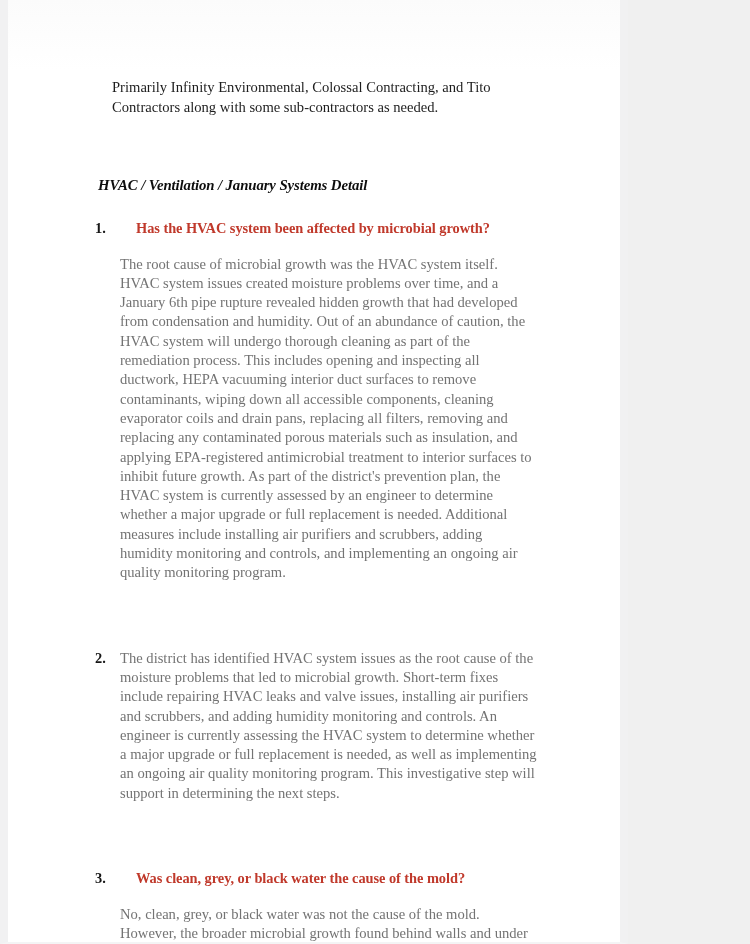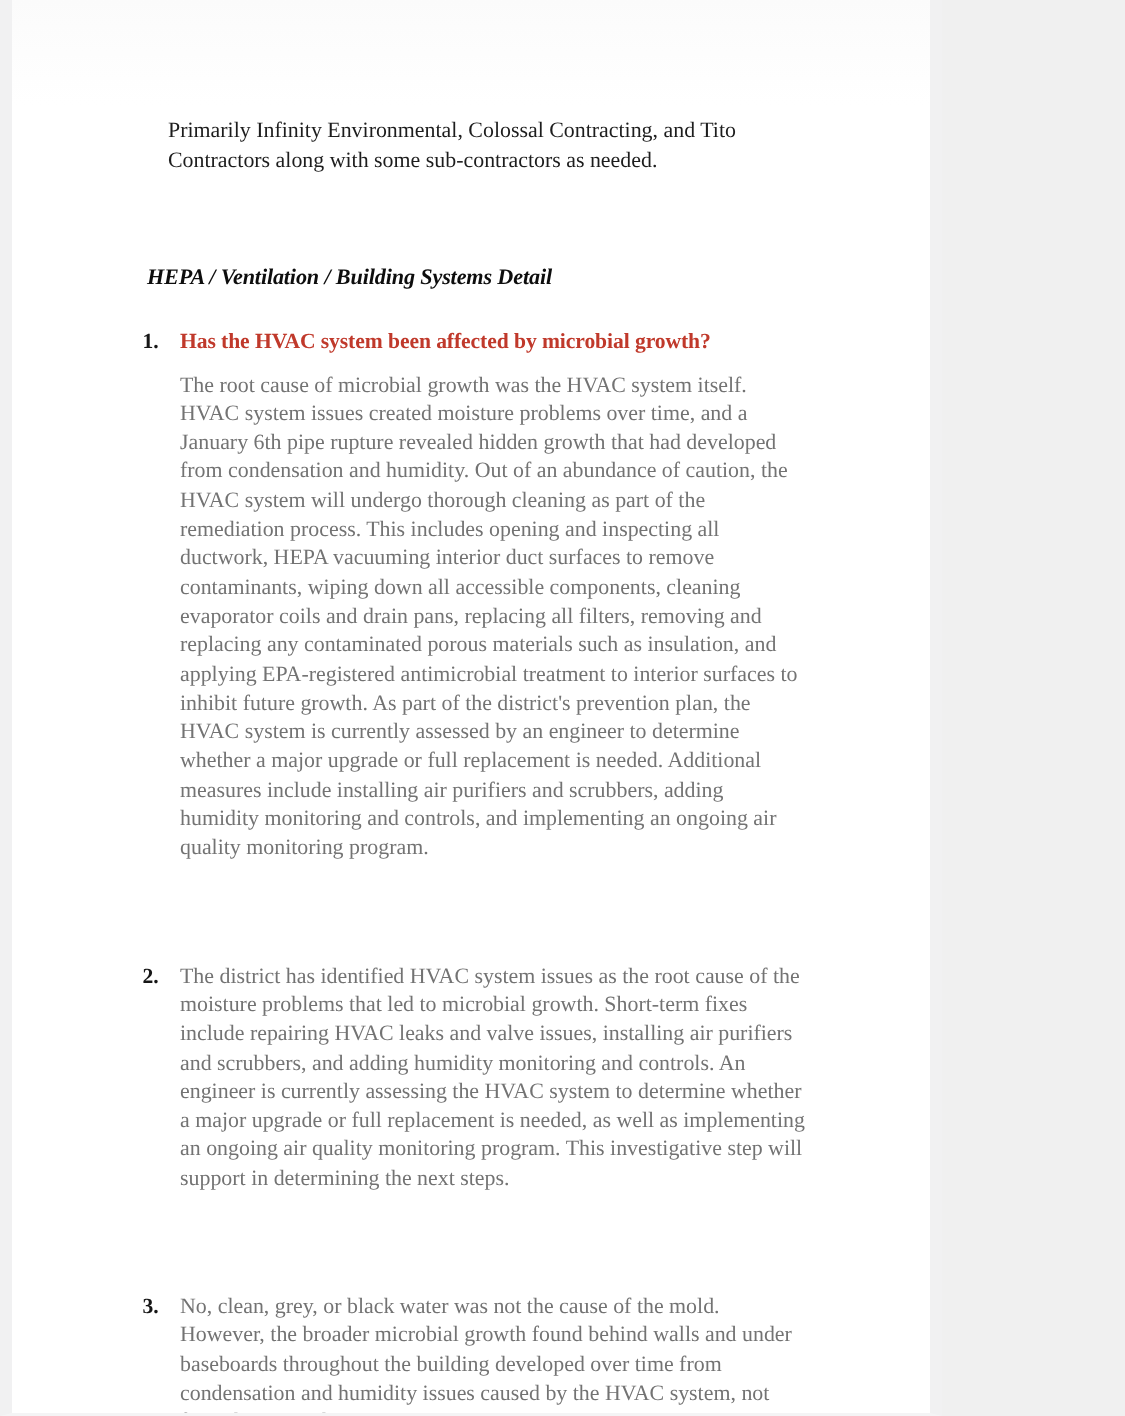--- a/index.html
+++ b/index.html
@@ -86,21 +86,21 @@
     top: 0;
     width: 20px;
     font-size: 14.4px;
     line-height: 19.5px;
     font-weight: bold;
     color: #161616;
     text-align: left;
   }
 
   .qa-question {
-    margin: 0;
+    margin: 16px;
     font-size: 14.4px;
     line-height: 19.6px;
     font-weight: bold;
     color: #c0392b;
     max-width: 556px;
     letter-spacing: -0.05px;
   }
 
   .qa-answer {
     margin: 9px 0 0 0;
@@ -116,35 +116,36 @@
   }
 </style>
 </head>
 <body>
 
 <div class="page">
   <div class="content">
 
     <p class="intro">Primarily Infinity Environmental, Colossal Contracting, and Tito Contractors along with some sub-contractors as needed.</p>
 
-    <h2 class="section-heading">HEPA / Ventilation / Building Systems Detail</h2>
+    <h2 class="section-heading">HVAC / Ventilation / January Systems Detail</h2>
 
     <ol class="qa-list">
 
       <li class="qa-item">
         <span class="qa-number">1.</span>
         <p class="qa-question">Has the HVAC system been affected by microbial growth?</p>
         <p class="qa-answer">The root cause of microbial growth was the HVAC system itself. HVAC system issues created moisture problems over time, and a January 6th pipe rupture revealed hidden growth that had developed from condensation and humidity. Out of an abundance of caution, the HVAC system will undergo thorough cleaning as part of the remediation process. This includes opening and inspecting all ductwork, HEPA vacuuming interior duct surfaces to remove contaminants, wiping down all accessible components, cleaning evaporator coils and drain pans, replacing all filters, removing and replacing any contaminated porous materials such as insulation, and applying EPA-registered antimicrobial treatment to interior surfaces to inhibit future growth. As part of the district's prevention plan, the HVAC system is currently assessed by an engineer to determine whether a major upgrade or full replacement is needed. Additional measures include installing air purifiers and scrubbers, adding humidity monitoring and controls, and implementing an ongoing air quality monitoring program.</p>
       </li>
 
       <li class="qa-item gap-large">
         <span class="qa-number">2.</span>
         <p class="qa-answer">The district has identified HVAC system issues as the root cause of the moisture problems that led to microbial growth. Short-term fixes include repairing HVAC leaks and valve issues, installing air purifiers and scrubbers, and adding humidity monitoring and controls. An engineer is currently assessing the HVAC system to determine whether a major upgrade or full replacement is needed, as well as implementing an ongoing air quality monitoring program. This investigative step will support in determining the next steps.</p>
       </li>
 
       <li class="qa-item gap-large">
         <span class="qa-number">3.</span>
+        <p class="qa-question">Was clean, grey, or black water the cause of the mold?</p>
         <p class="qa-answer">No, clean, grey, or black water was not the cause of the mold. However, the broader microbial growth found behind walls and under baseboards throughout the building developed over time from condensation and humidity issues caused by the HVAC system, not from the December water event.</p>
       </li>
 
     </ol>
   </div>
 </div>
 
 </body></html>

